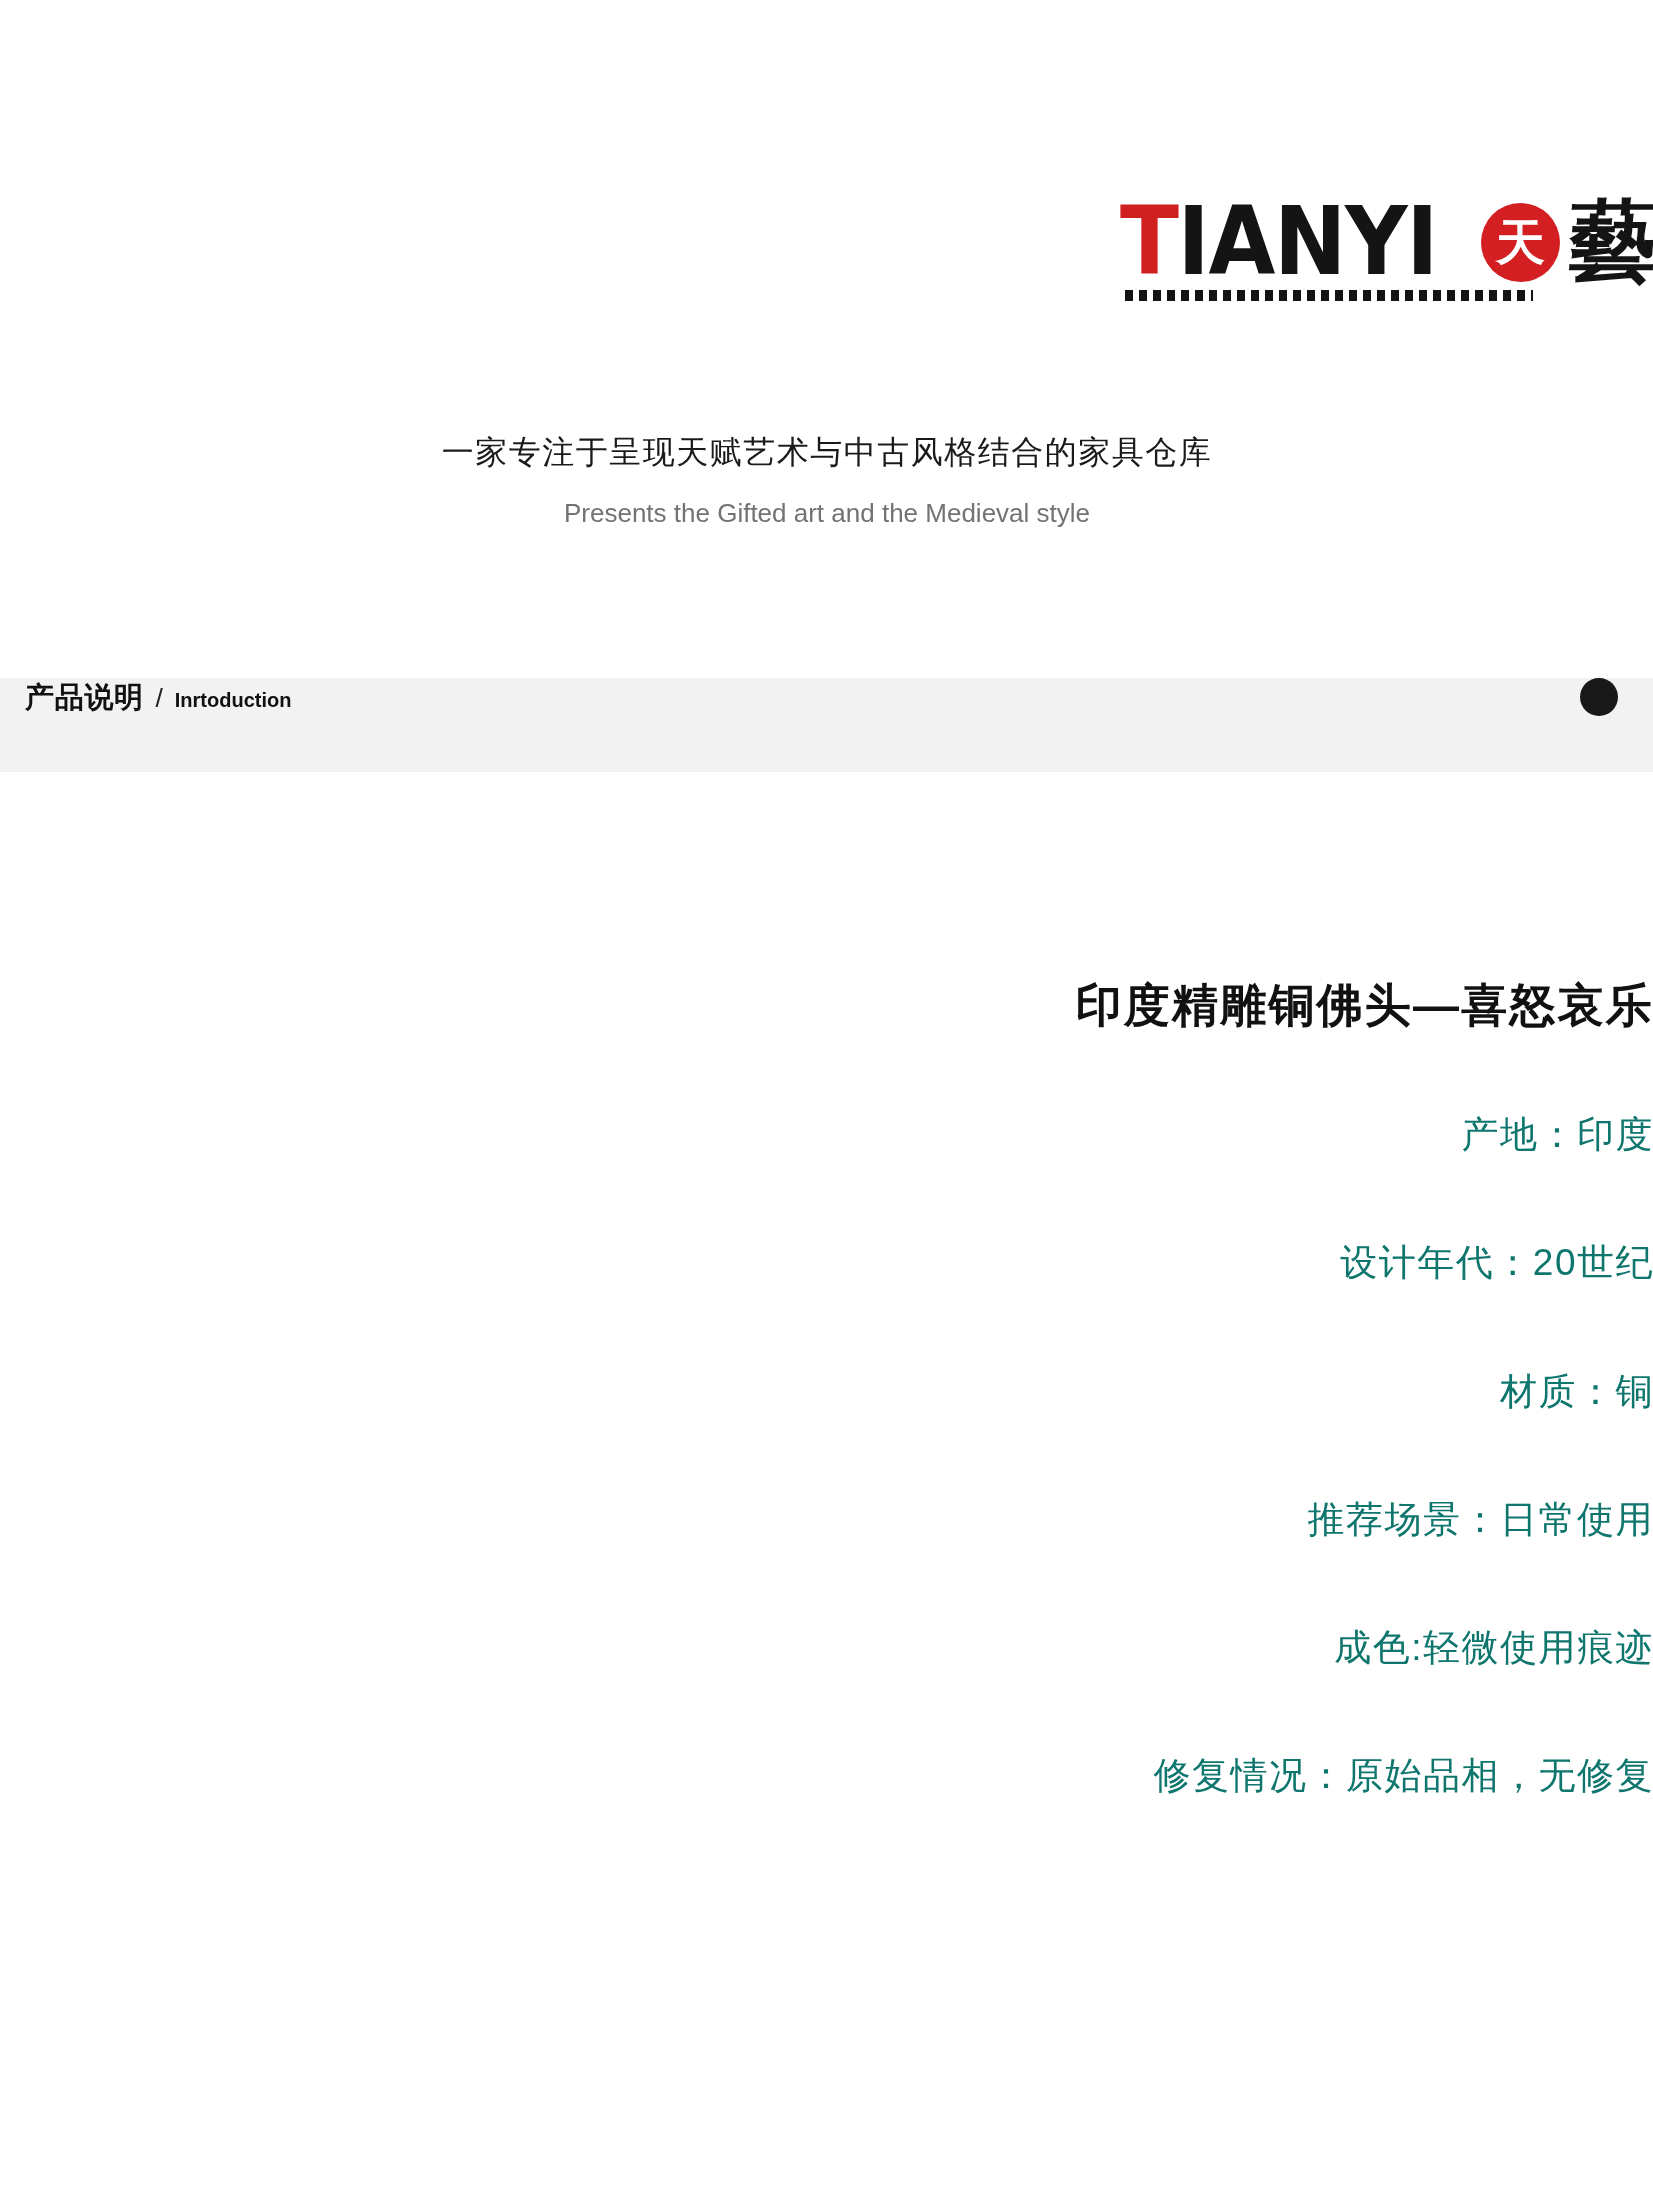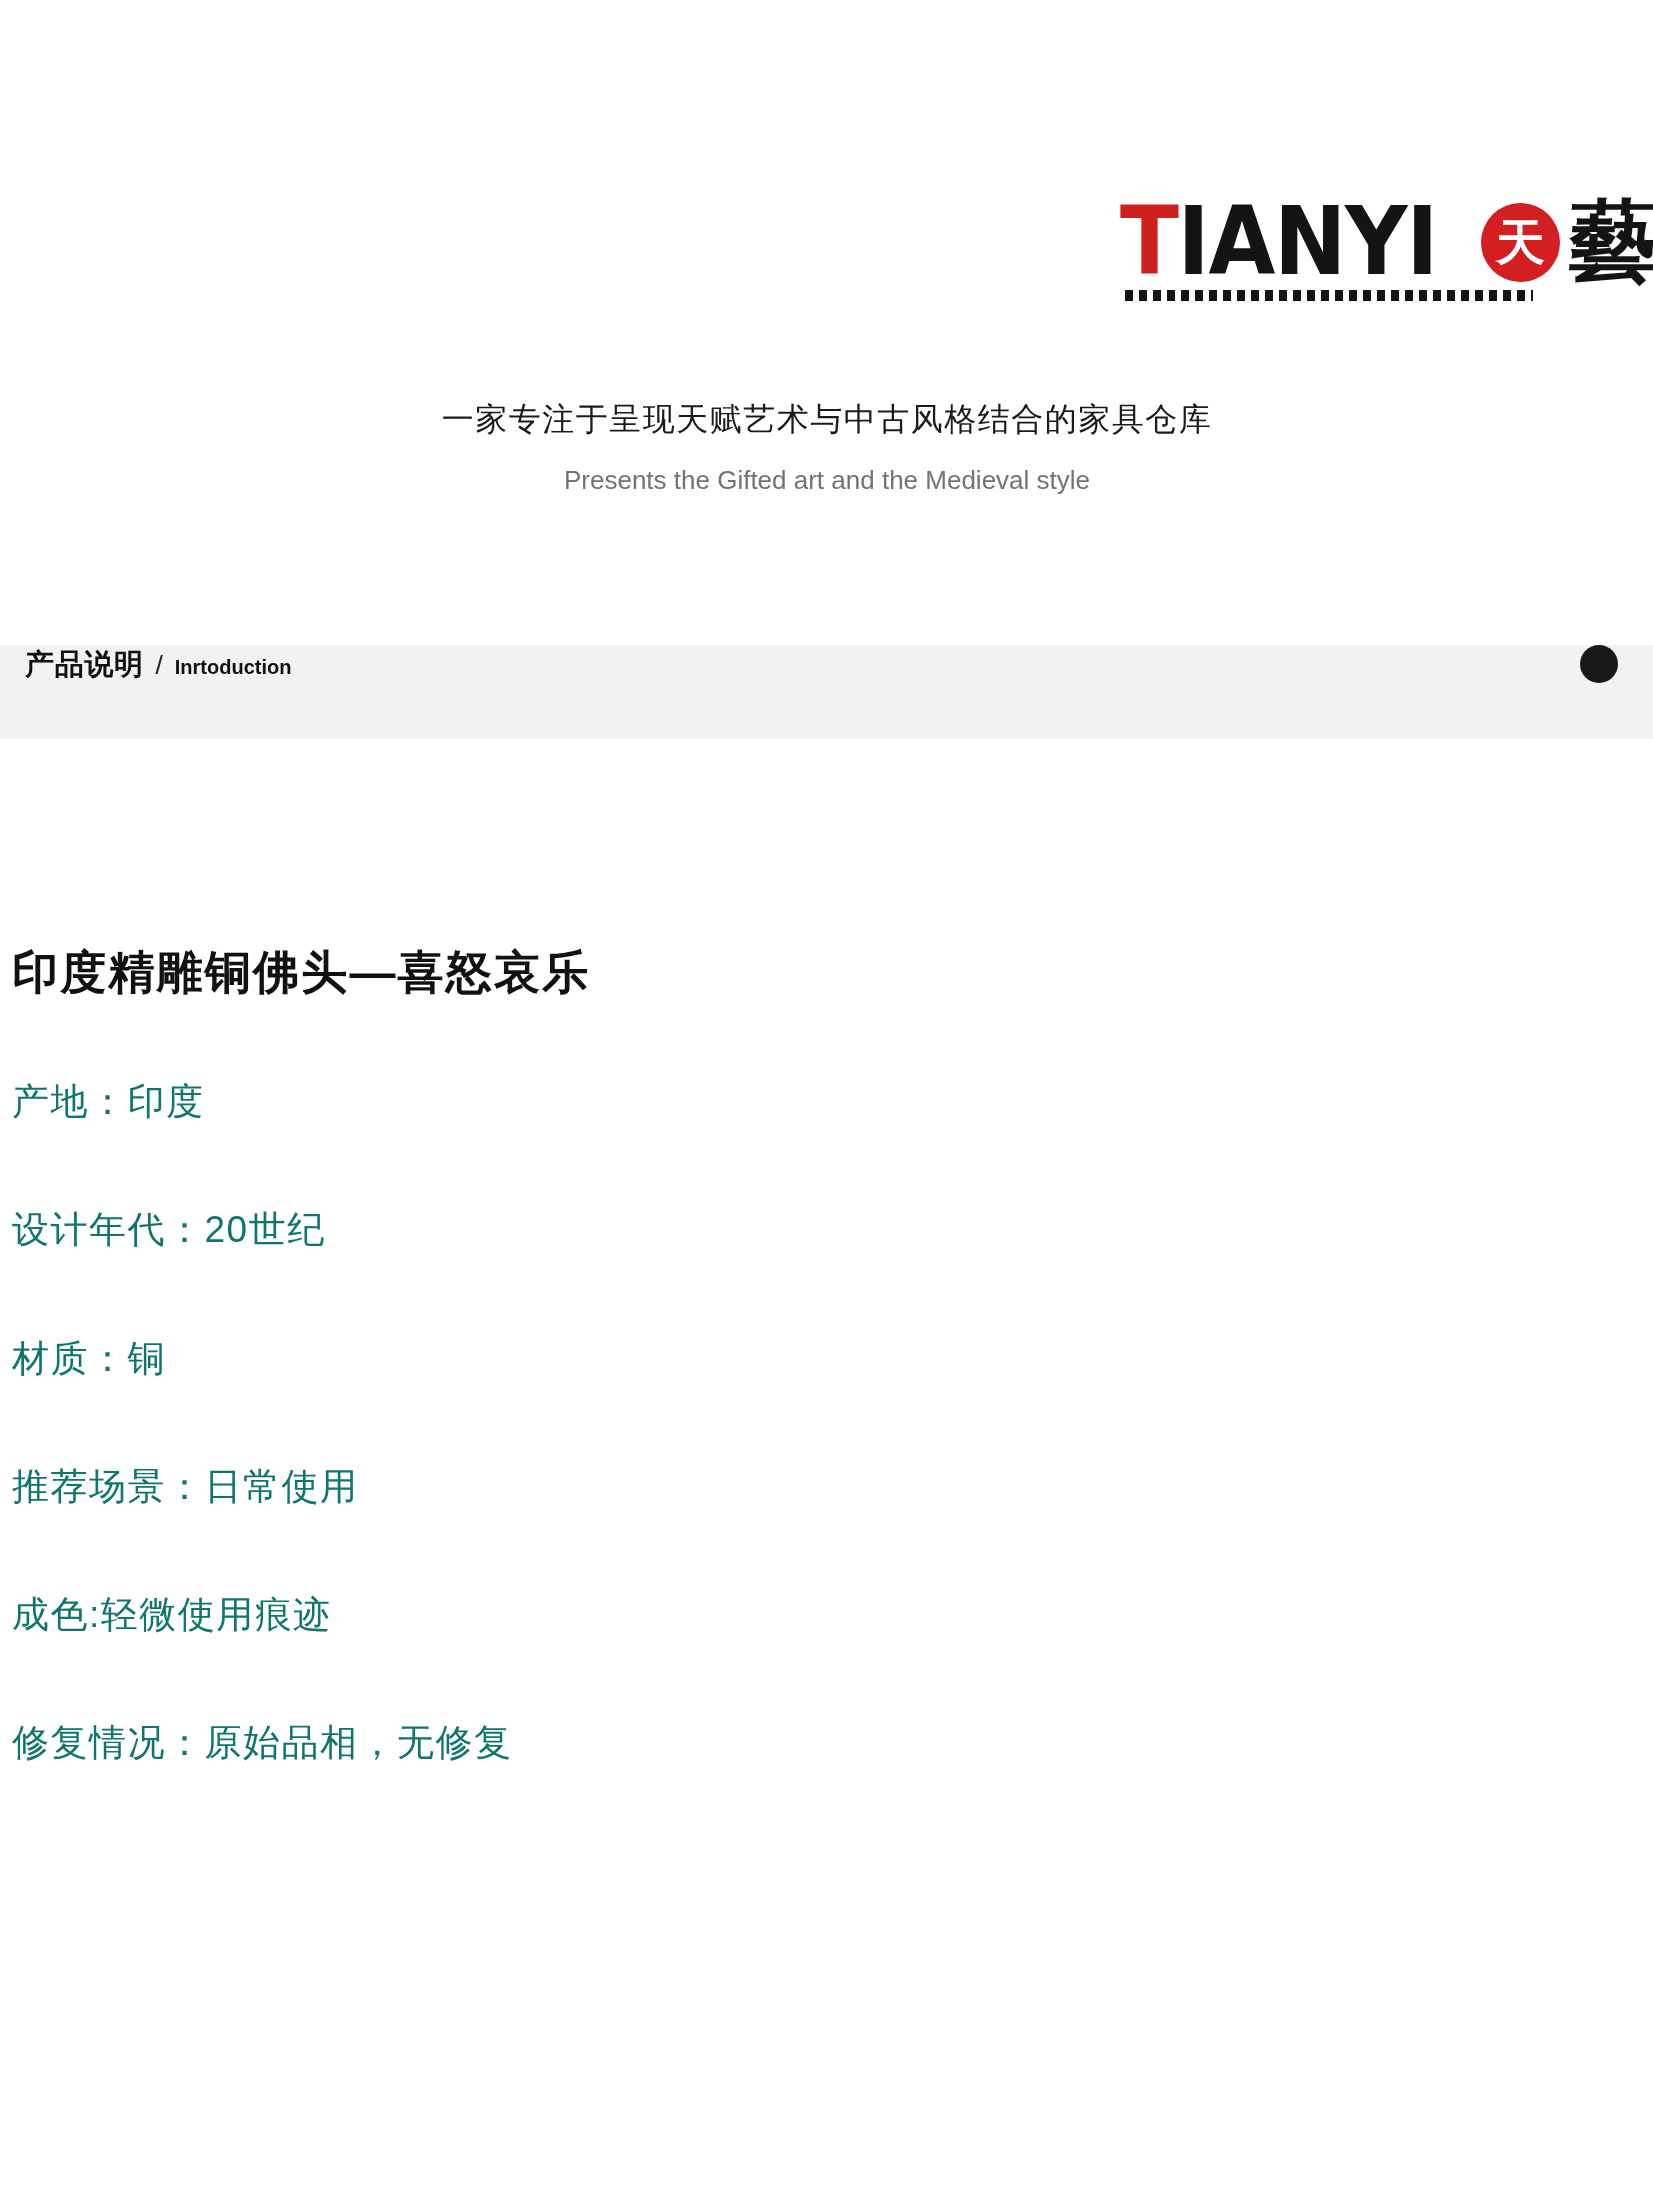--- a/index.html
+++ b/index.html
@@ -85,21 +85,21 @@
         to right,
         #141414 0px,
         #141414 8px,
         #ffffff 8px,
         #ffffff 14px
       );
   }
 
   
   .tagline-wrap {
-    margin-top: 80px;
+    margin-top: 113px;
     text-align: center;
   }
   .tagline-cn {
     font-size: 32px;
     letter-spacing: 1.5px;
     color: #1a1a1a;
     font-weight: 400;
     line-height: 1.3;
   }
   .tagline-en {
@@ -148,21 +148,21 @@
   .section-dot {
     width: 38px;
     height: 38px;
     border-radius: 50%;
     background: #181818;
     margin-right: 7.4px;
   }
 
   
   .product {
-    text-align: left;
+    text-align: right;
     padding-top: 206px;
     padding-left: 12px;
   }
   .product-title {
     font-size: 46px;
     font-weight: 700;
     letter-spacing: 2.2px;
     color: #111111;
     line-height: 1.2;
   }

